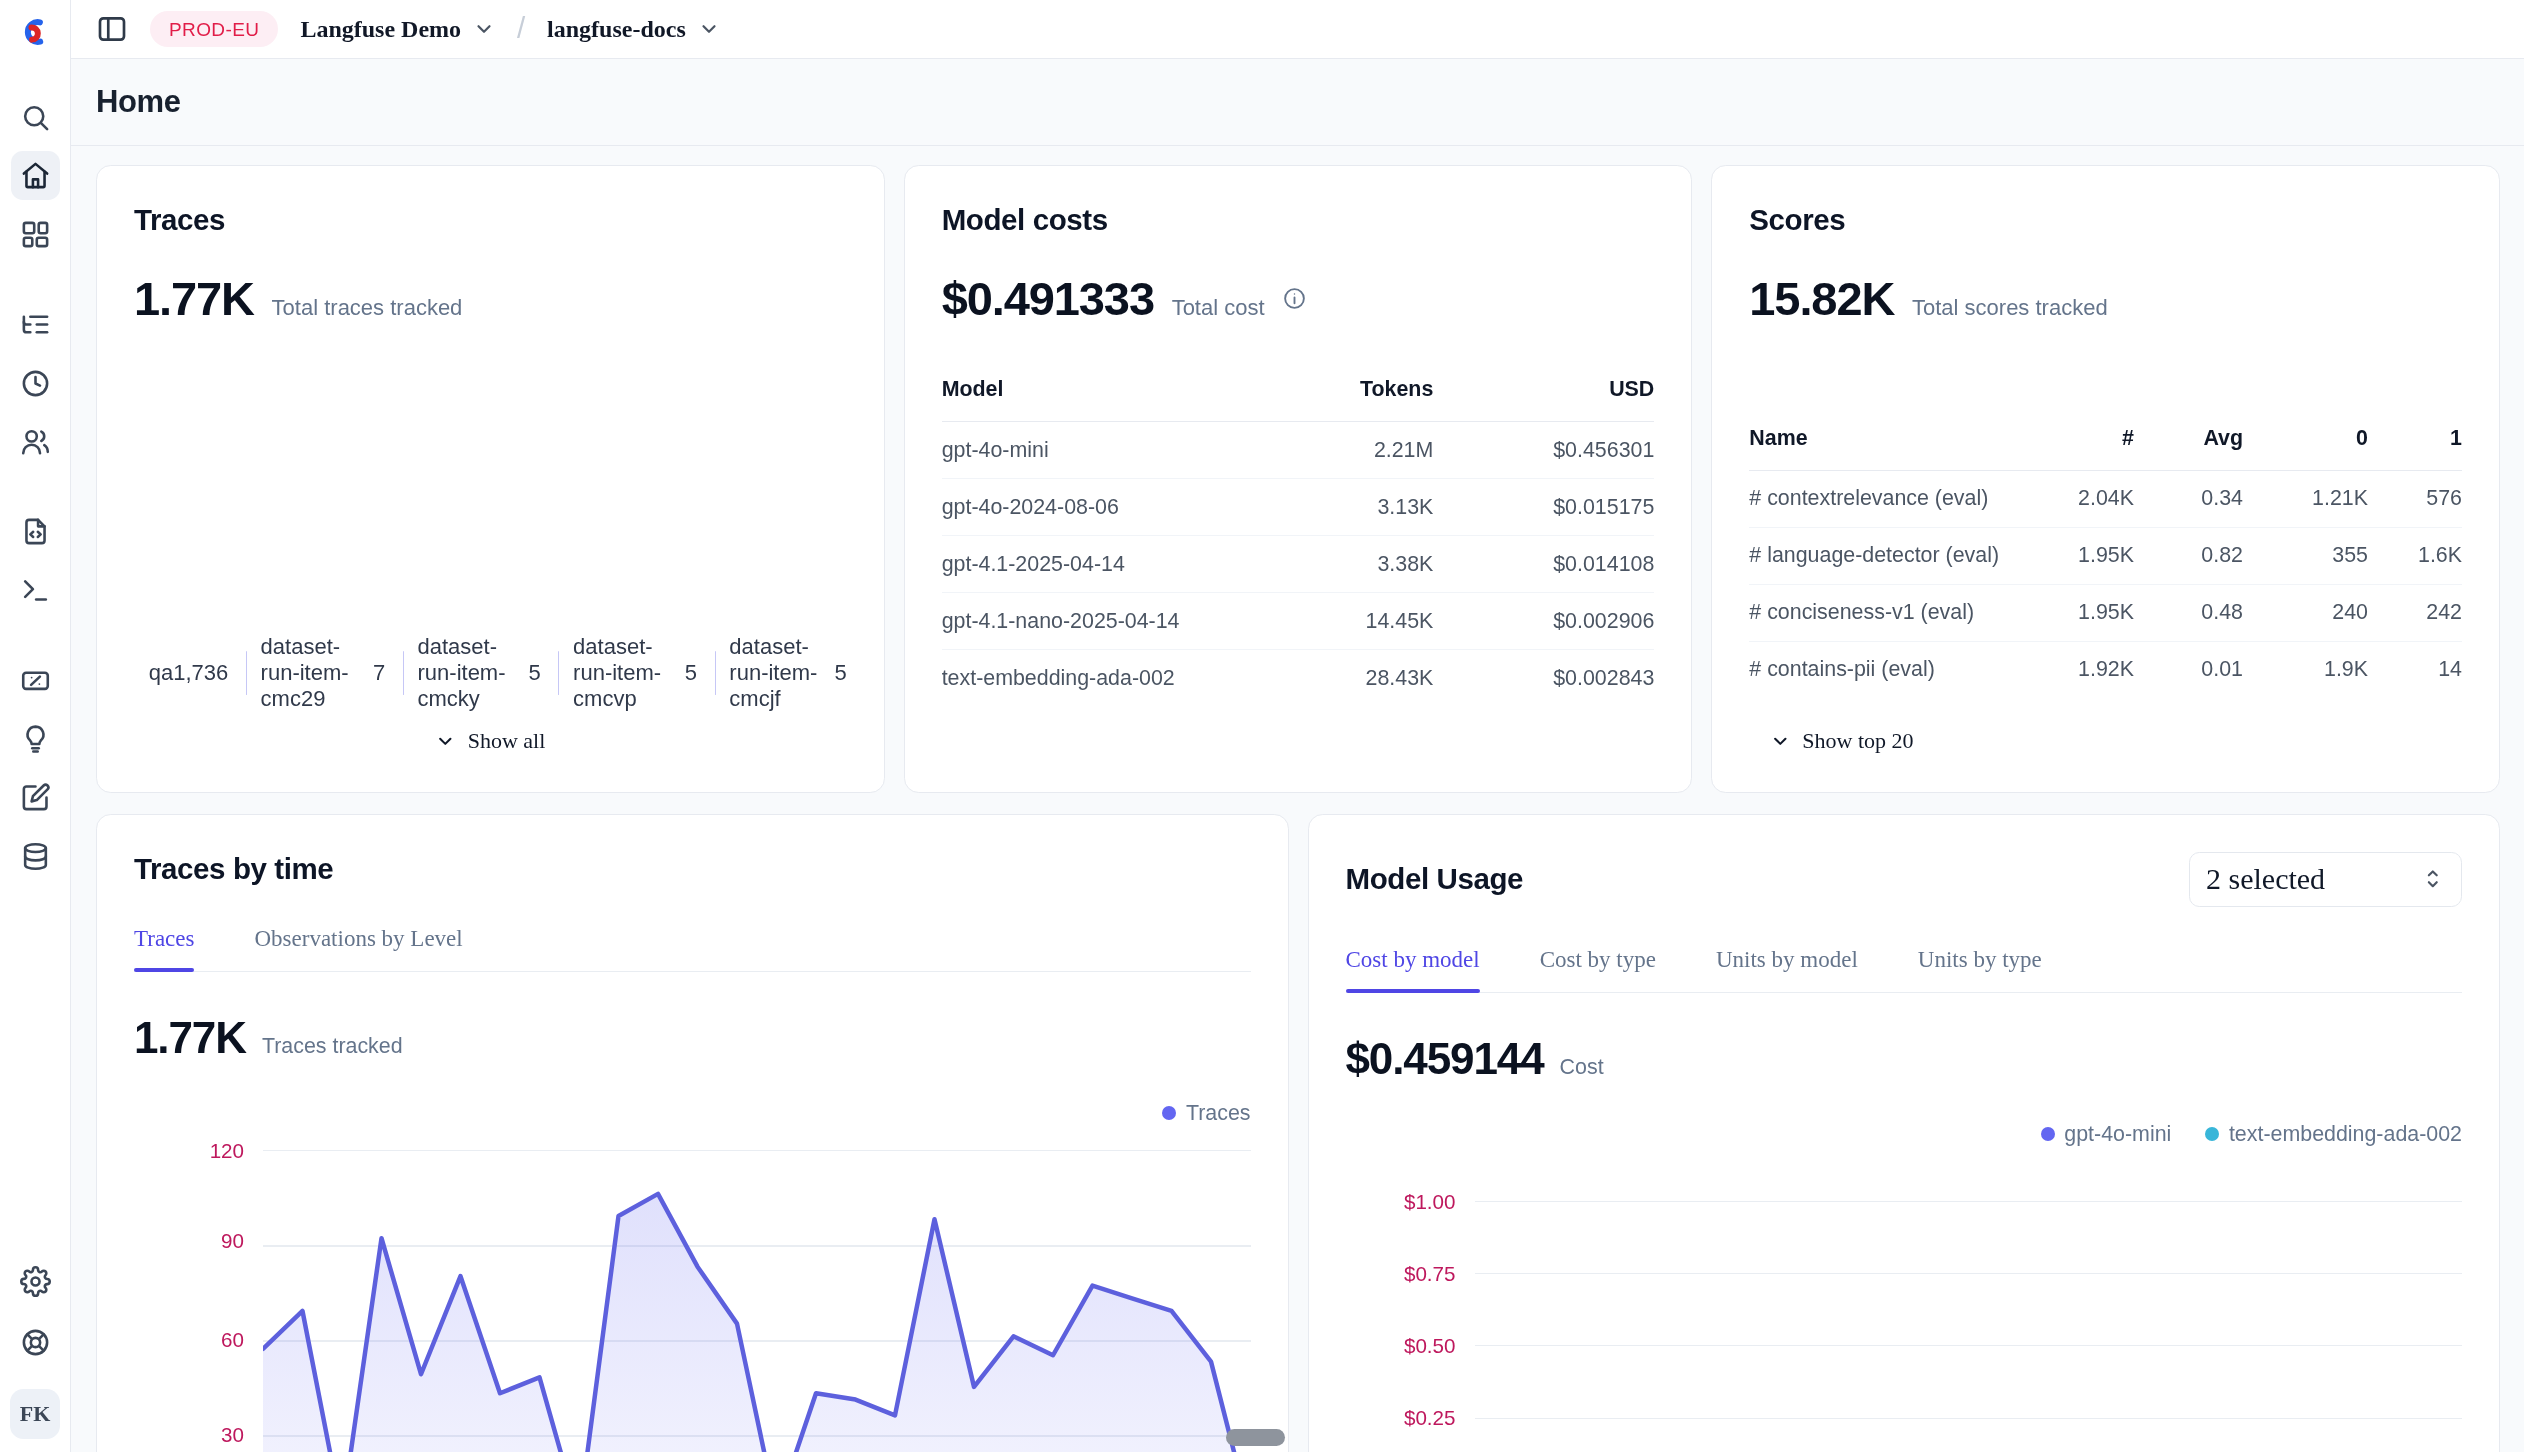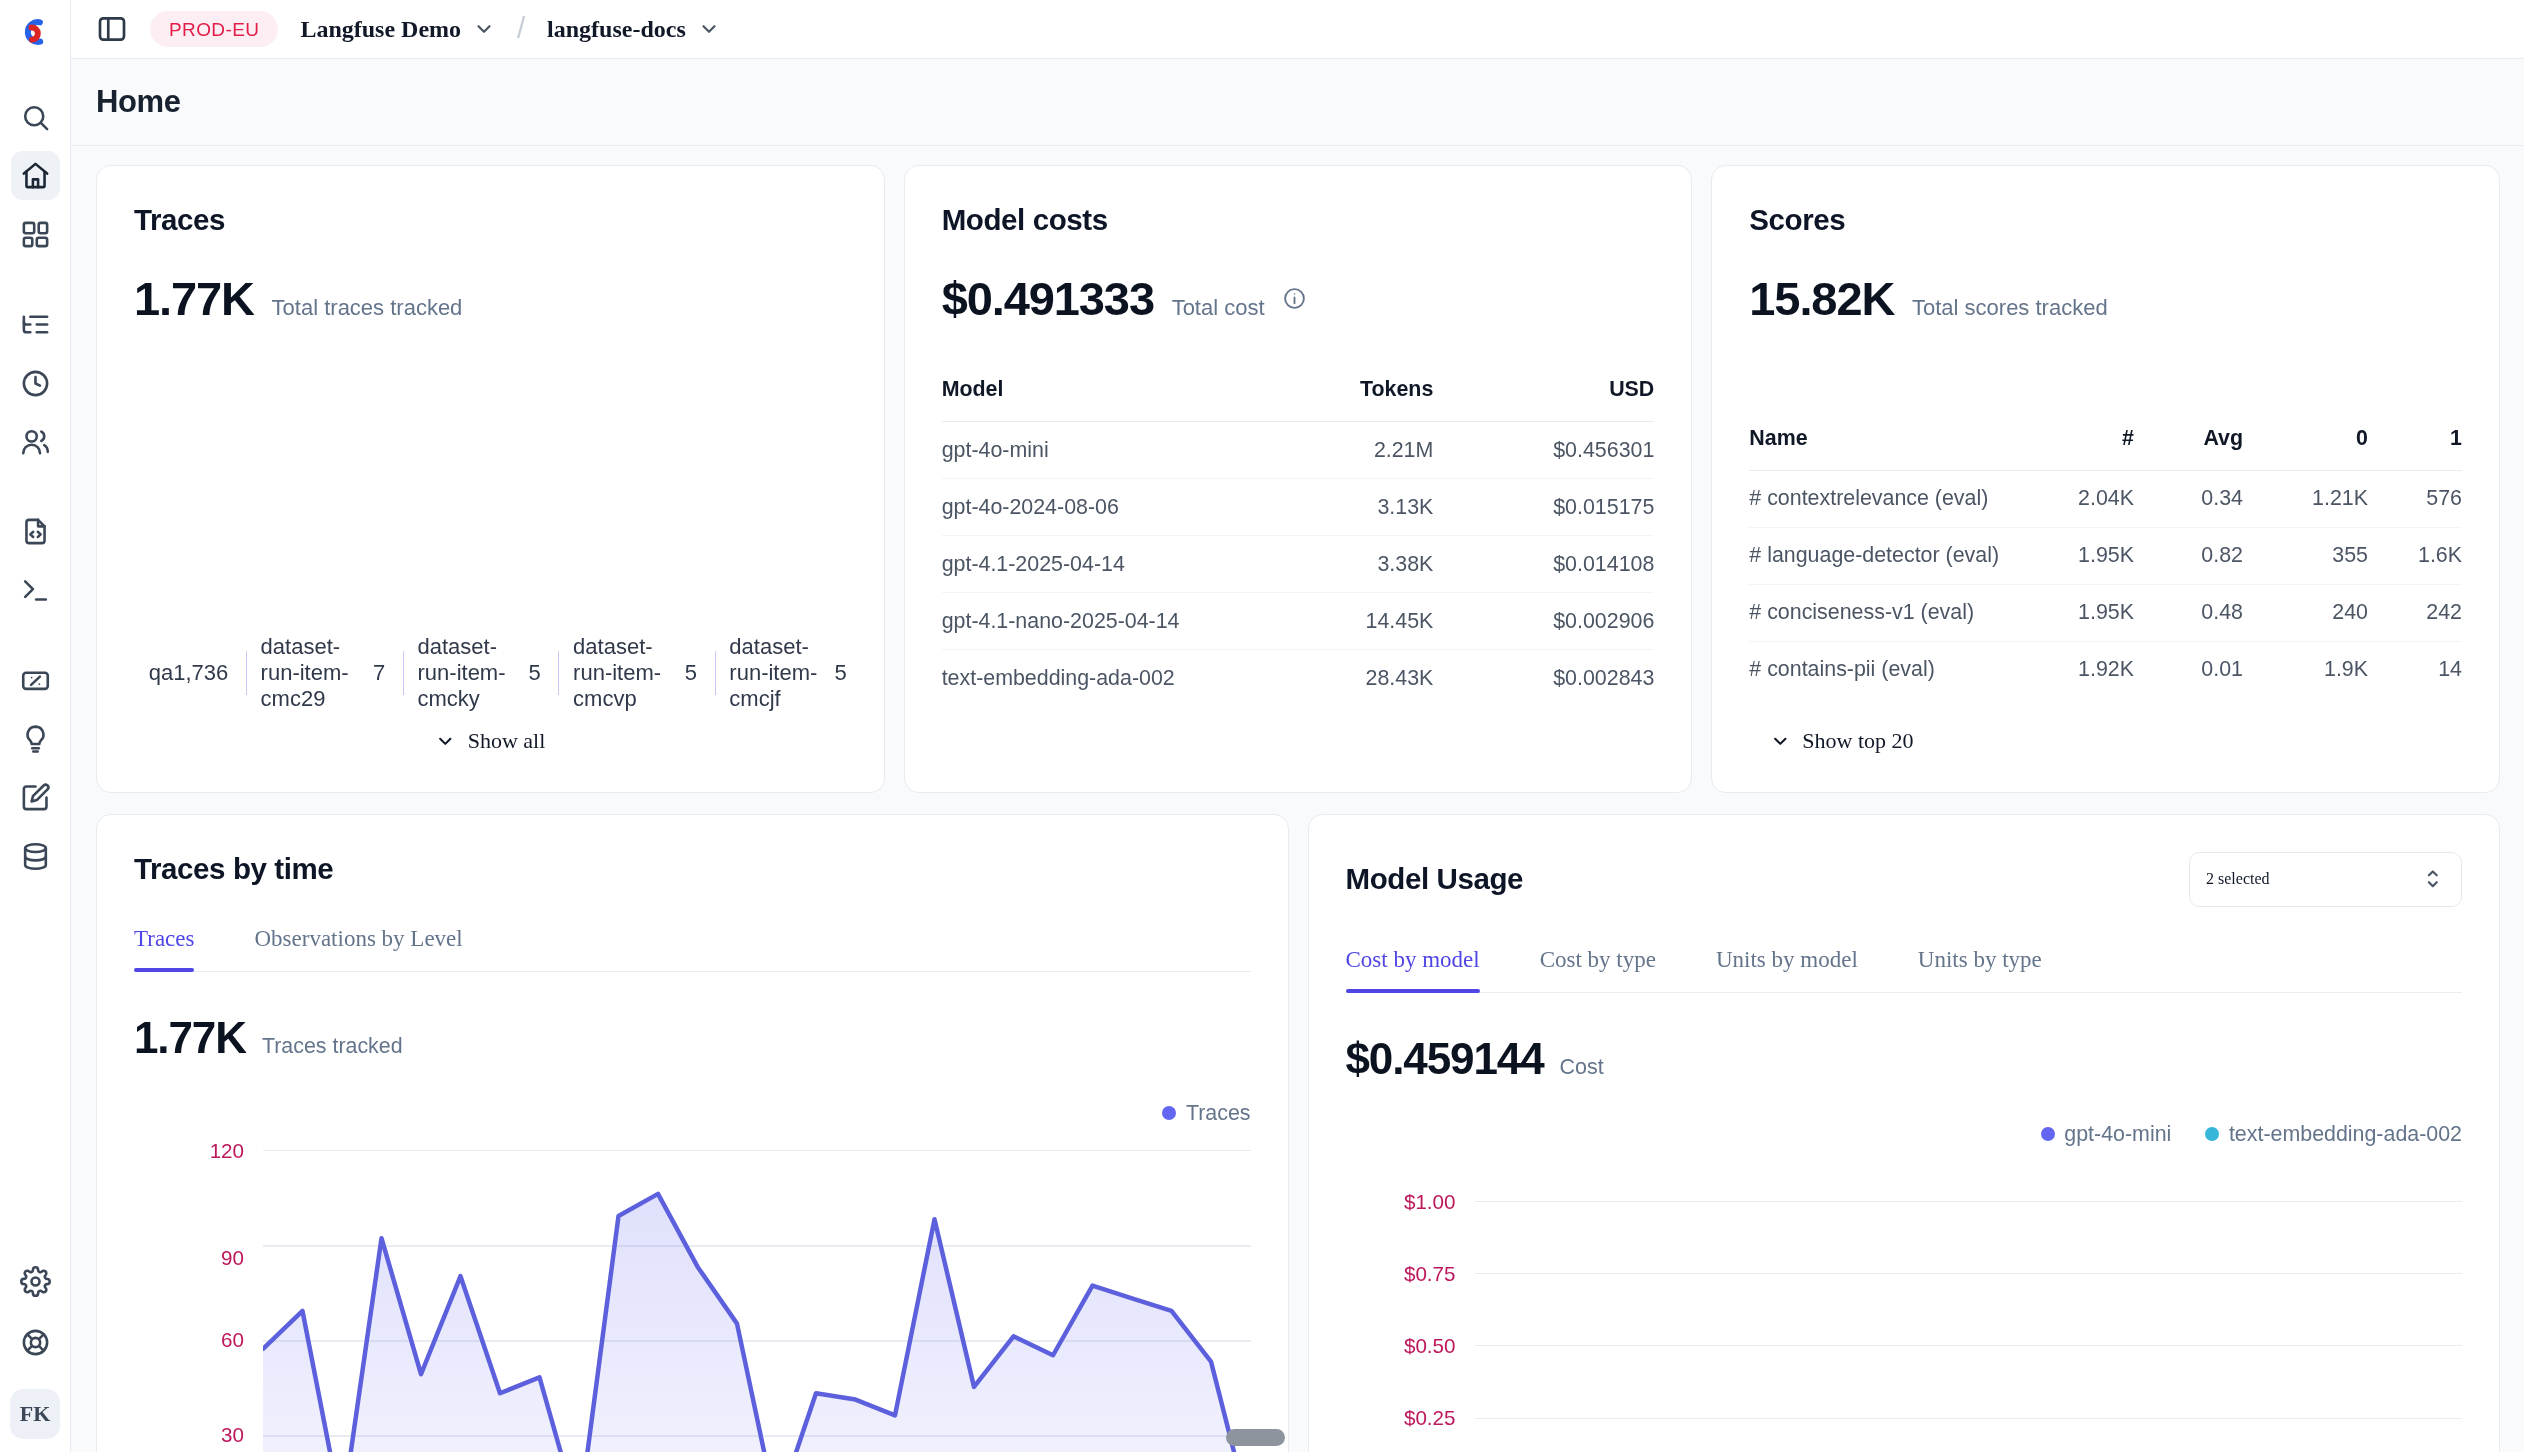--- a/index.html
+++ b/index.html
@@ -76,21 +76,21 @@
   .tbl .tbl-row:last-child{border-bottom:none}
   .tbl.costs .tbl-head,.tbl.costs .tbl-row{grid-template-columns:1fr 236px 221px}
   .tbl.scores .tbl-head,.tbl.scores .tbl-row{grid-template-columns:1fr 110px 109px 125px 94px}
   .col-r{text-align:right}
   .tbl.costs{margin-bottom:49px}
 
   
   .card-head{display:flex;align-items:center;justify-content:space-between}
   .select{width:273px;height:55px;border:1.5px solid #e4e8ee;border-radius:10.3px;background:#fff;
           display:flex;align-items:center;justify-content:space-between;padding:0 16px;
-          font-size:16px;color:#101828}
+          font-size:30px;color:#101828}
   .select svg{width:23.6px;height:23.6px;color:#4b5563}
   .tabs{display:flex;gap:60px;margin-top:40px;border-bottom:1.5px solid #e9edf2}
   .tab{position:relative;border:none;background:none;padding:0 0 19px;font-size:23px;color:#64748b}
   .tab.active{color:#4f46e5;font-weight:500}
   .tab.active::after{content:"";position:absolute;left:0;right:0;bottom:-1.5px;height:4.4px;
                      background:#4f46e5;border-radius:2.2px}
   .metric2{display:flex;align-items:baseline;gap:16px;margin-top:41px}
   .metric2 .num{font-size:44px;font-weight:700;letter-spacing:-1.1px;color:#0b1220}
   .metric2 .lab{font-size:21.4px;color:#64748b}
   .legend{display:flex;justify-content:flex-end;align-items:center;gap:34px;margin-top:38px;
@@ -419,21 +419,21 @@
           </div>
           <div class="legend" id="tbt-legend">
               <span class="item">
                 <span class="dot" style="background:#6366f1"></span>
                 <span>Traces</span>
               </span>
             </div>
           <div class="chart">
             <div class="ylabels" id="tbt-ylabels">
                 <div class="ylab" style="top: 7.4px;">120</div>
-                <div class="ylab" style="top: 115px; margin-left: 24px;">90</div>
+                <div class="ylab" style="top: 98px; margin-left: 24px;">90</div>
                 <div class="ylab" style="top: 197px;">60</div>
                 <div class="ylab" style="top: 292px;">30</div>
               </div>
             <div class="plot" id="tbt-plot">
                 <div class="gridline" style="top: 6.6px;"></div>
                 <div class="gridline" style="top: 102px;"></div>
                 <div class="gridline" style="top: 197px;"></div>
                 <div class="gridline" style="top: 292px;"></div>
                 <svg viewBox="0 0 1000 560" preserveAspectRatio="none" class="series-svg">
                   <defs>

